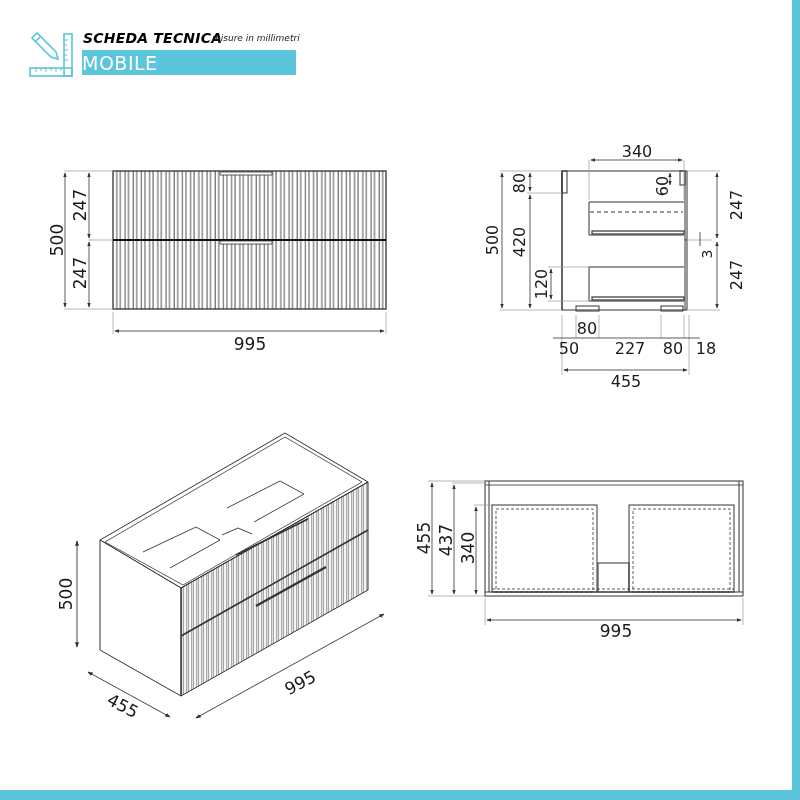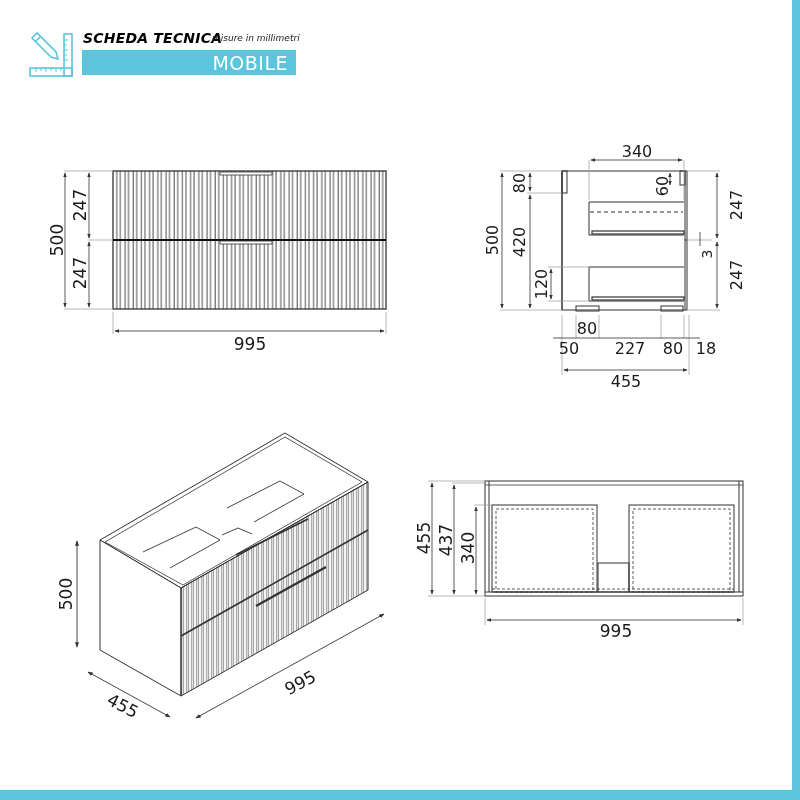--- a/index.html
+++ b/index.html
@@ -2,21 +2,21 @@
 <html><head>
   <meta charset="utf-8">
   <style>
     html, body { margin: 0; padding: 0; }
     body { width: 800px; height: 800px; background: #5bc5dc; position: relative; overflow: hidden; font-family: "DejaVu Sans", sans-serif; }
     .sheet { position: absolute; left: 0; top: 0; width: 792px; height: 790px; background: #ffffff; }
     .header-icon { position: absolute; left: 28px; top: 30px; width: 50px; height: 48px; }
     .title { position: absolute; left: 83px; top: 30px; font-size: 14px; font-style: italic; font-weight: bold; color: #000000; letter-spacing: 0.2px; font-family: "DejaVu Sans", sans-serif; }
     .subtitle { position: absolute; left: 212px; top: 33px; font-size: 9px; font-style: italic; color: #222; font-family: "DejaVu Sans", sans-serif; }
     .banner { position: absolute; left: 82px; top: 50px; width: 214px; height: 25px; background: #5bc5dc; }
-    .banner span { position: absolute; left: 0; right: 8px; top: 2px; text-align: right; color: #ffffff; font-size: 19px; font-family: "DejaVu Sans", sans-serif; letter-spacing: 0.5px; }
+    .banner span { position: absolute; left: 0; right: 0; top: 2px; text-align: left; color: #ffffff; font-size: 19px; font-family: "DejaVu Sans", sans-serif; letter-spacing: 0.5px; }
     svg.drawing { position: absolute; left: 0; top: 0; width: 792px; height: 790px; }
     svg text { font-family: "DejaVu Sans", sans-serif; fill: #1a1a1a; }
   </style>
 </head>
 <body>
 
 <div class="sheet"></div>
 
 <svg class="header-icon" viewBox="0 0 50 48">
   <g fill="none" stroke="#5bc5dc" stroke-width="1.6">

